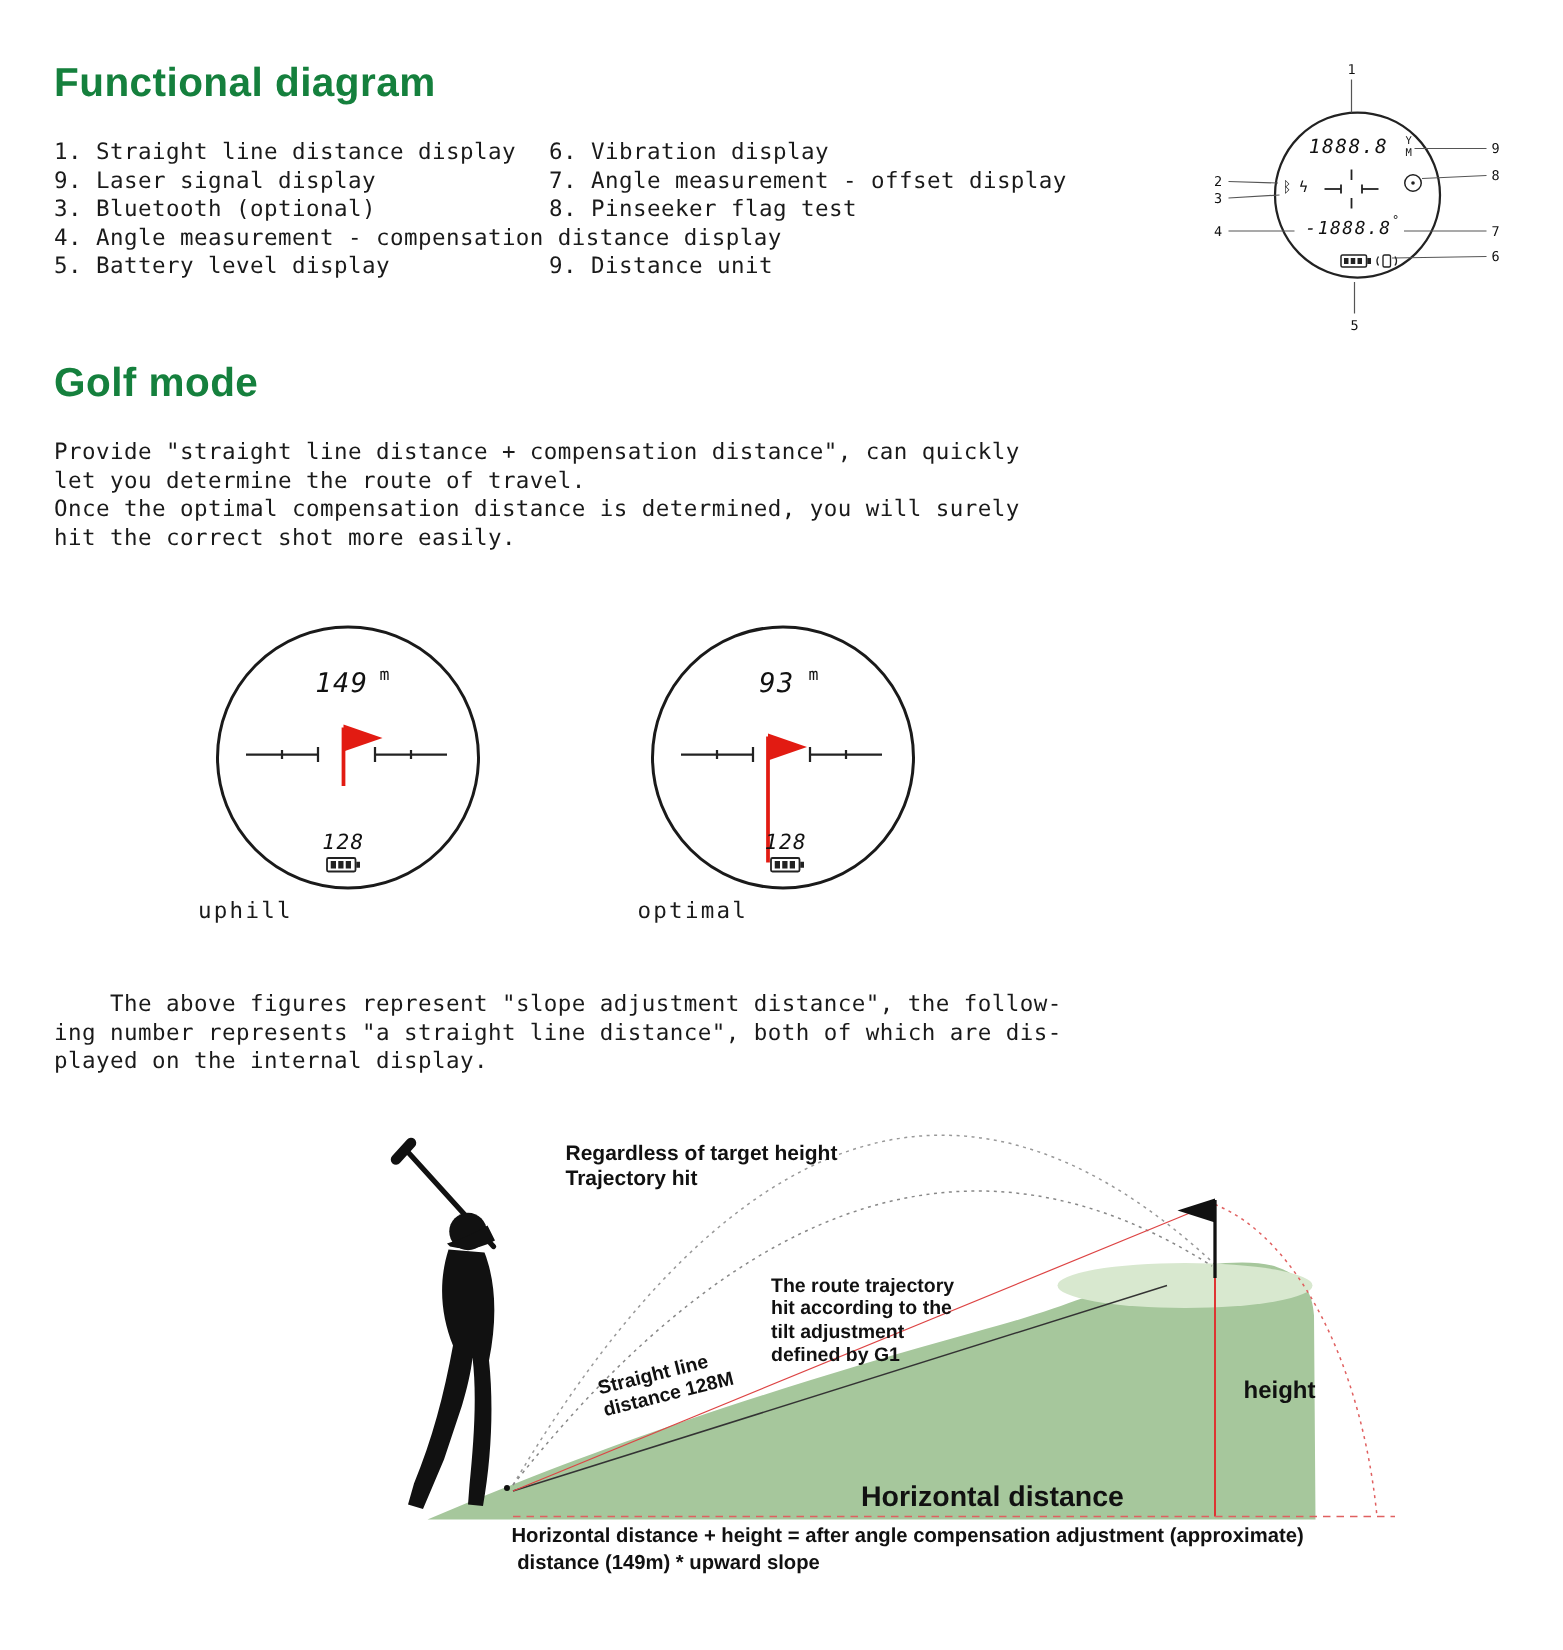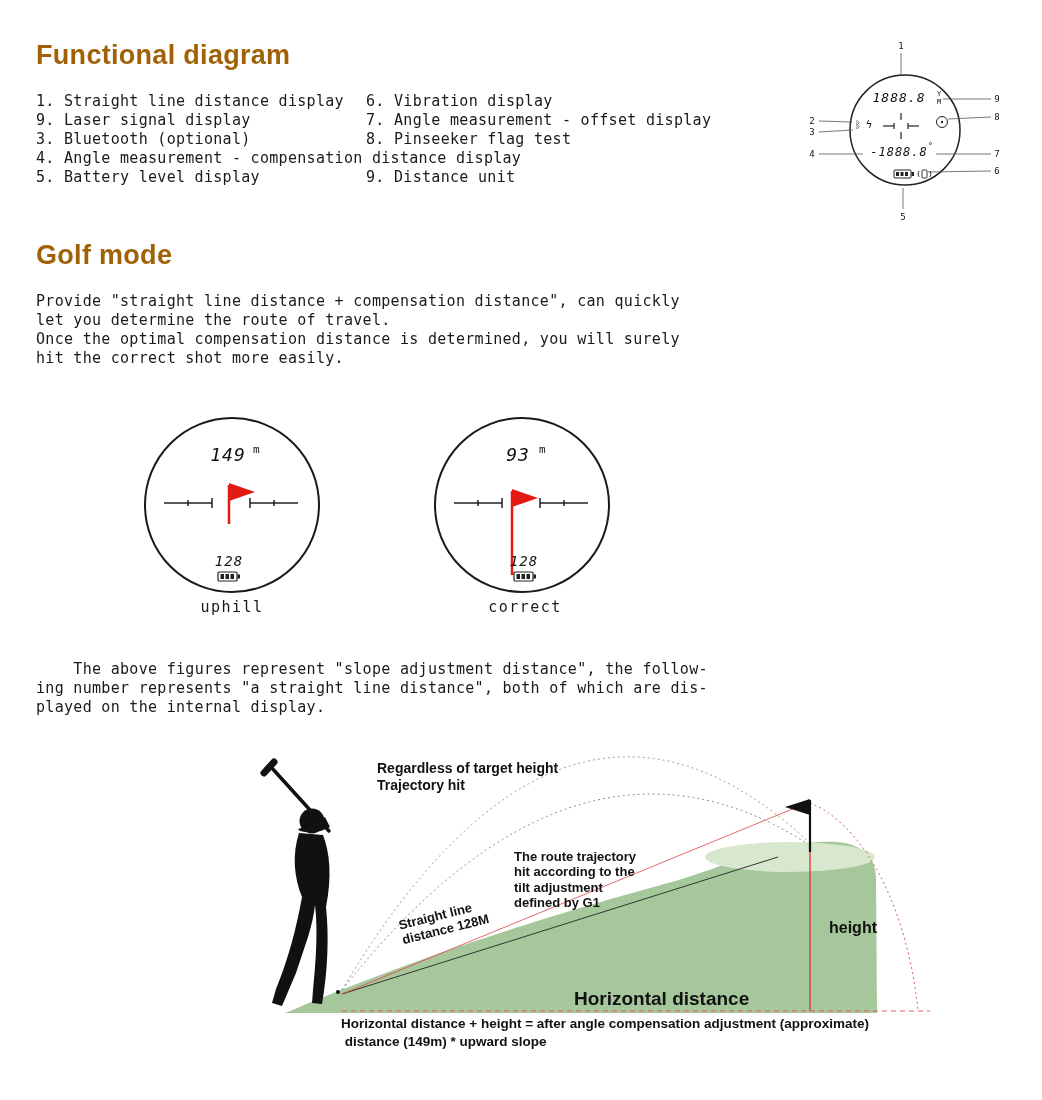--- a/index.html
+++ b/index.html
@@ -3,37 +3,37 @@
 <meta charset="utf-8">
 <style>
   * { margin:0; padding:0; box-sizing:border-box; }
   html,body { background:#ffffff; }
   #page {
     position:relative; width:1042px; height:1100px; background:#fff;
     font-family:"DejaVu Sans Mono", monospace; color:#1a1a1a; overflow:hidden;
   }
   .heading {
     position:absolute; font-family:"Liberation Sans", sans-serif;
-    font-weight:bold; font-size:27px; color:#a16207; letter-spacing:0.3px;
+    font-weight:bold; font-size:27px; color:#15803d; letter-spacing:0.3px;
   }
   .mono {
     position:absolute; font-family:"DejaVu Sans Mono", monospace;
     font-size:15px; line-height:19px; letter-spacing:0.3px;
     white-space:pre-wrap; color:#1a1a1a;
   }
   .feature-list { position:absolute; left:36px; top:92px; }
   .feature-row { display:flex; height:19px; white-space:nowrap;
     font-size:15px; letter-spacing:0.3px; }
   .feature-row .col-left { flex:0 0 330px; }
   .label {
     position:absolute; font-family:"Liberation Sans", sans-serif;
     font-weight:bold; color:#111; white-space:pre-line; line-height:1.18;
   }
   .scope-label {
-    position:absolute; width:200px; text-align:center;
+    position:absolute; width:200px; text-align:left;
     font-size:15px; letter-spacing:1.5px;
   }
   svg { position:absolute; overflow:visible; }
   svg text { font-family:"DejaVu Sans Mono", monospace; fill:#111; }
   .seg { font-style:italic; letter-spacing:1px; }
   .callout { font-size:9px; }
 </style>
 </head>
 <body>
 
@@ -174,21 +174,21 @@
     <g>
       <rect x="92" y="167" width="19" height="9" rx="1" fill="none" stroke="#222" stroke-width="1.2"></rect>
       <rect x="111.5" y="169.5" width="2.5" height="4" fill="#222"></rect>
       <rect x="94.5" y="169" width="3.5" height="5" fill="#222"></rect>
       <rect x="99.5" y="169" width="3.5" height="5" fill="#222"></rect>
       <rect x="104.5" y="169" width="3.5" height="5" fill="#222"></rect>
     </g>
   </svg>
 
   <div class="scope-label" style="left:132px;top:598px">uphill</div>
-  <div class="scope-label" style="left:425px;top:598px">correct</div>
+  <div class="scope-label" style="left:425px;top:598px">optimal</div>
 
   <div class="mono" style="left:36px;top:660px">    The above figures represent "slope adjustment distance", the follow-
 ing number represents "a straight line distance", both of which are dis-
 played on the internal display.</div>
 
   <svg style="left:230px;top:745px" width="720" height="290" viewBox="0 0 720 290">
     <path d="M55,268 C140,232 250,190 420,143 C470,130 502,116 527,108 C549,101 560,99 575,98
              C595,96 612,96 622,100 C636,105 645,114 646,132 L647,268 Z" fill="#a6c79c"></path>
     <ellipse cx="560" cy="112" rx="85" ry="15" fill="#d8e8cf"></ellipse>
     <path d="M112,245 Q335,-130 580,98" fill="none" stroke="#999" stroke-width="1" stroke-dasharray="2 3"></path>

